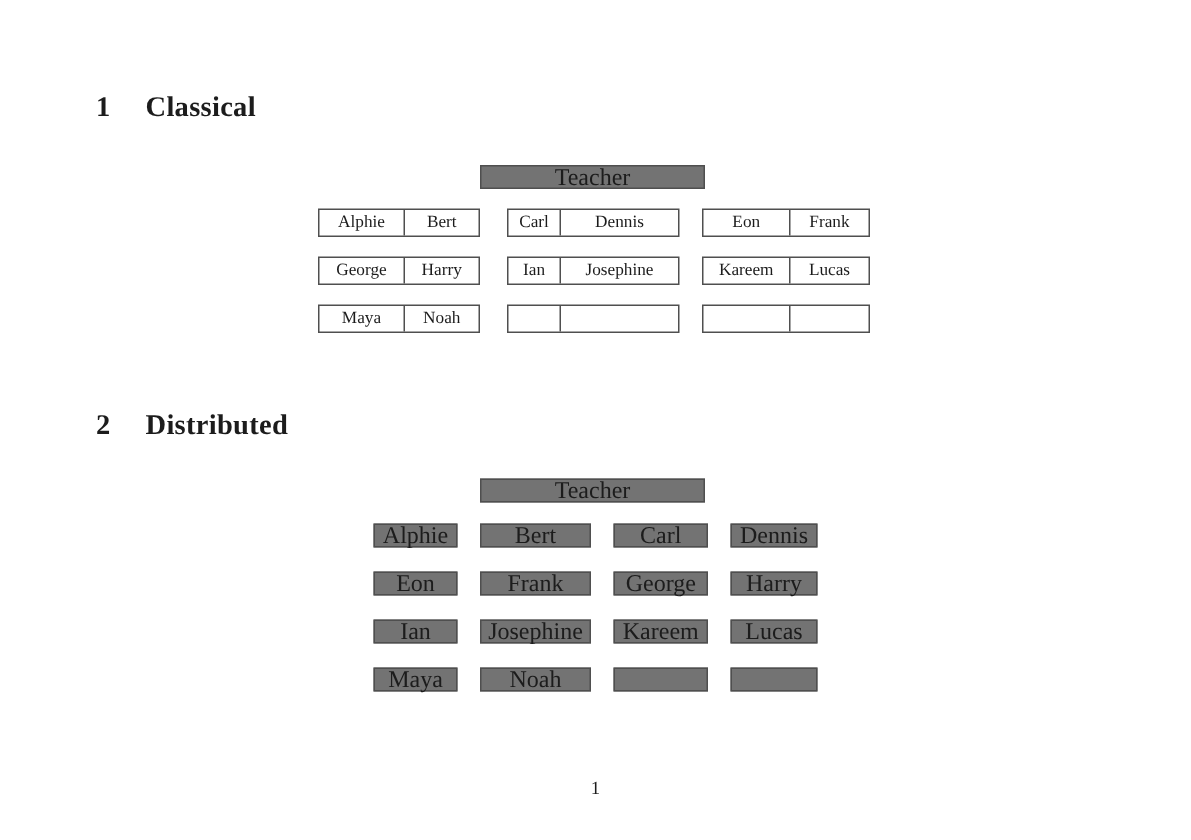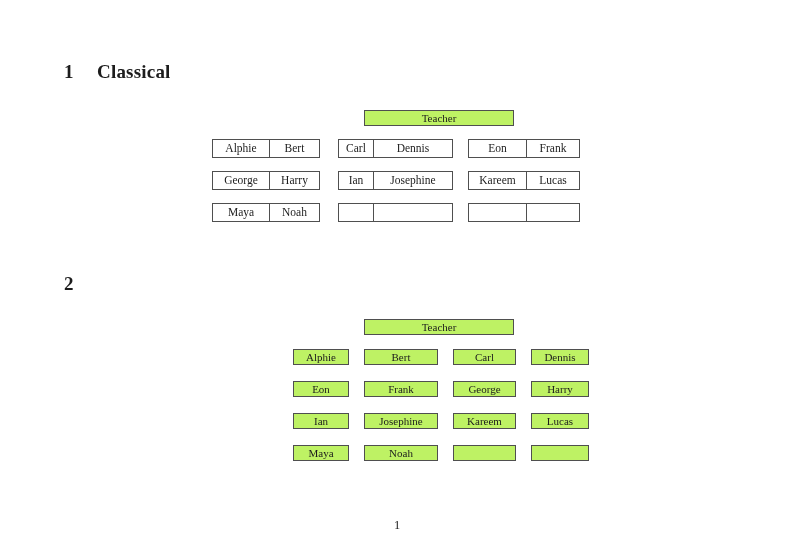--- a/index.html
+++ b/index.html
@@ -19,27 +19,26 @@
     font-weight: bold;
     line-height: 20px;
     display: flex;
     letter-spacing: 0.2px;
   }
   .sec-num { display: inline-block; width: 33px; }
   .tbox {
     position: absolute;
     box-sizing: border-box;
     border: 1px solid #4f4f4f;
-    background: #bef264;
+    background: #737373;
     display: flex;
     align-items: center;
     justify-content: center;
-    font-size: 11px;
+    font-size: 16px;
     line-height: 13px;
-    margin-left: 44px;
   }
   .desk2 {
     position: absolute;
     box-sizing: border-box;
     border: 1px solid #4f4f4f;
     background: #ffffff;
     display: flex;
     align-items: stretch;
   }
   .seat {
@@ -108,20 +107,21 @@
     <span class="seat l" style="width:35px;"></span>
     <span class="seat r"></span>
   </div>
   <div class="desk2" style="left:468px; top:203px; width:112px; height:19px;">
     <span class="seat l" style="width:58px;"></span>
     <span class="seat r"></span>
   </div>
 
   <h2 class="sec-head" style="left:64px; top:274px;">
     <span class="sec-num">2</span>
+    <span>Distributed</span>
   </h2>
 
   <div class="tbox" style="left:320px; top:319px; width:150px; height:16px;">
     <span>Teacher</span>
   </div>
 
   <div class="tbox" style="left:249px; top:349px; width:56px; height:16px;">Alphie</div>
   <div class="tbox" style="left:320px; top:349px; width:74px; height:16px;">Bert</div>
   <div class="tbox" style="left:409px; top:349px; width:63px; height:16px;">Carl</div>
   <div class="tbox" style="left:487px; top:349px; width:58px; height:16px;">Dennis</div>

